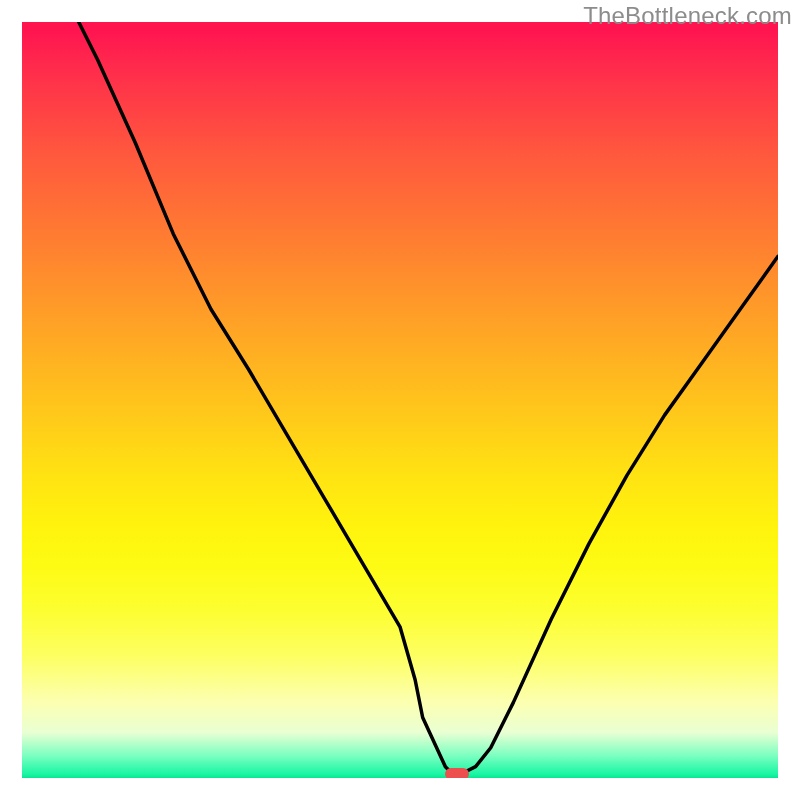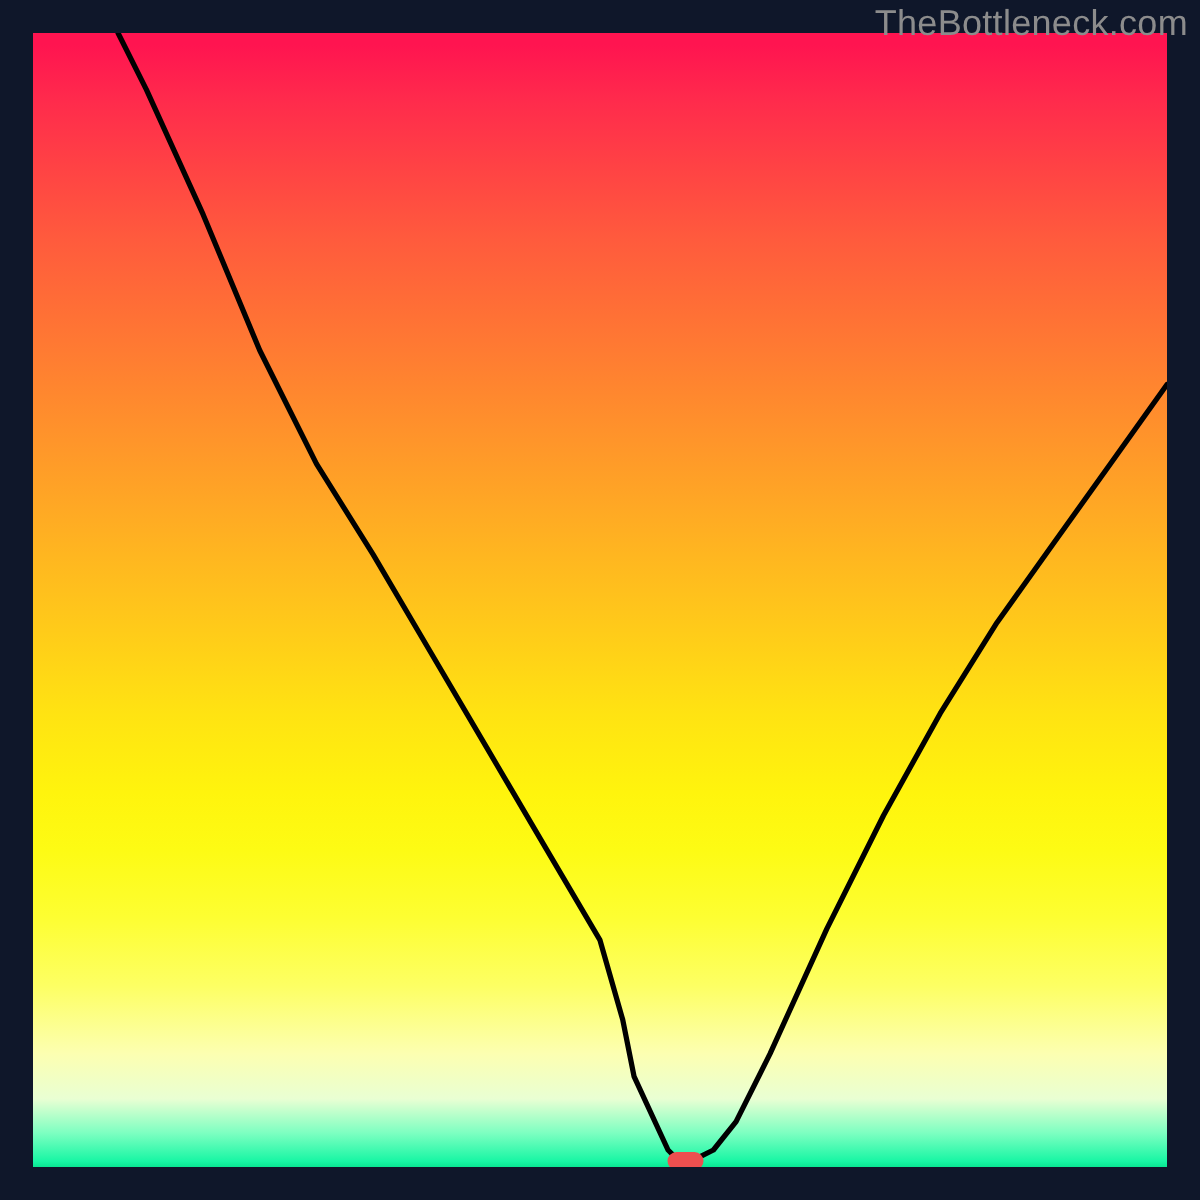--- a/index.html
+++ b/index.html
@@ -8,21 +8,21 @@
     width: 800px;
     height: 800px;
     background: #000;
     font-family: Arial, Helvetica, sans-serif;
     overflow: hidden;
   }
   .frame {
     position: relative;
     width: 800px;
     height: 800px;
-    background: #0f172a;
+    background: #ffffff;
   }
   .plot-area {
     position: absolute;
     left: 22px;
     top: 22px;
     width: 756px;
     height: 756px;
     overflow: hidden;
   }
   .gradient-bg {

